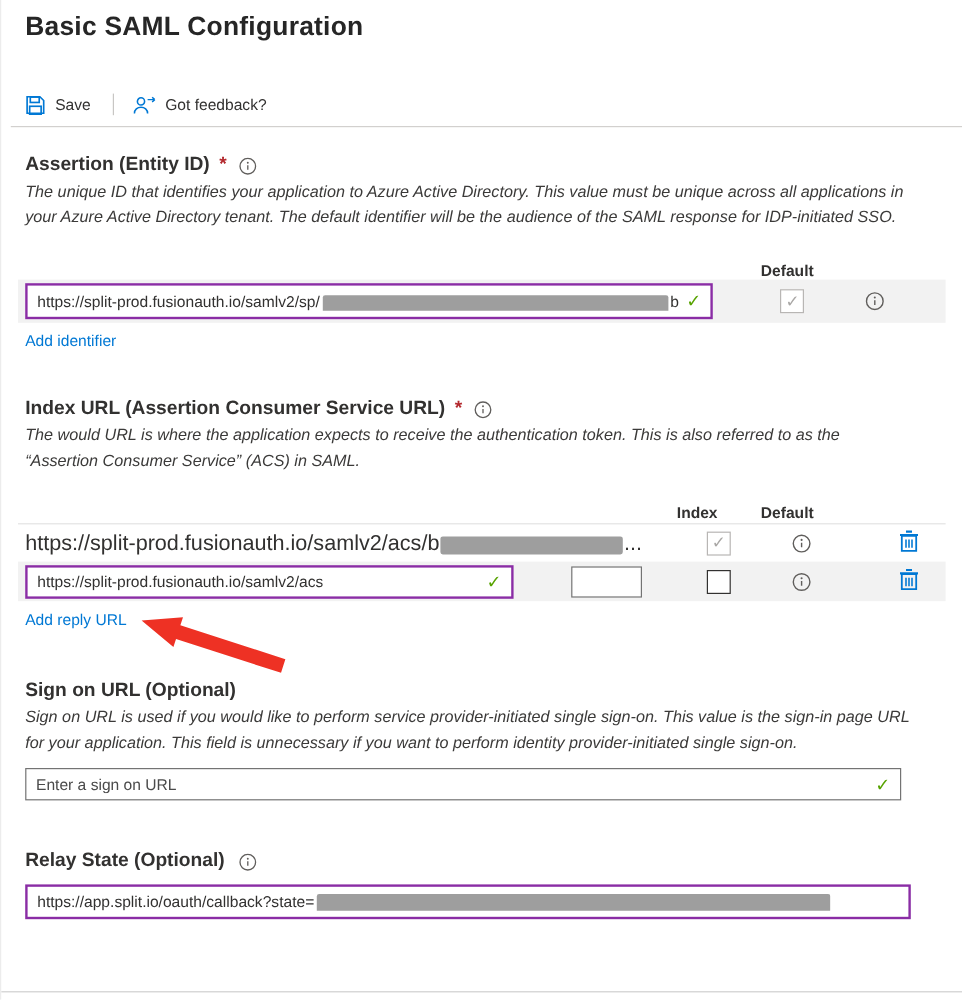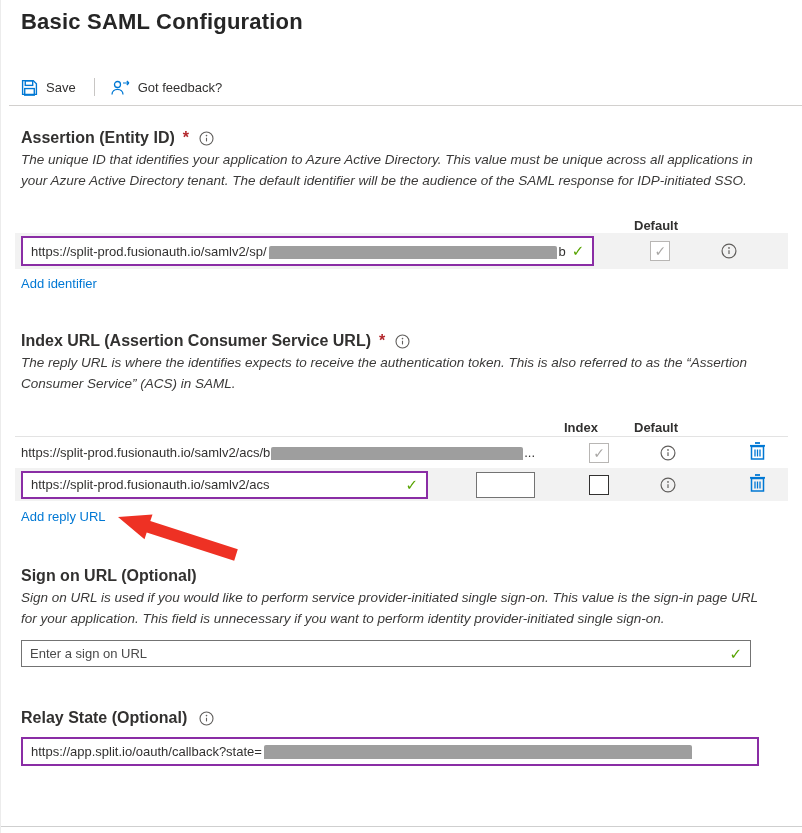--- a/index.html
+++ b/index.html
@@ -40,21 +40,21 @@
   .plain-input input::placeholder { color:#4a4a4a; opacity:1; }
 
   .checkbox { width:20px; height:20px; border:1px solid; background:#fff; display:flex; align-items:center; justify-content:center; font-size:14px; }
   .checkbox.disabled { border-color:#b8b6b4; color:#a9a7a5; }
   .checkbox.unchecked { border-color:#323130; color:transparent; }
 
   .link { color:#0078d4; cursor:pointer; font-size:13px; display:inline-block; }
 
   .info-icon svg, .trash-cell svg { display:block; }
 
-  .url-text { font-size:13px; white-space:nowrap; overflow:hidden; }
+  .url-text { font-size:18px; white-space:nowrap; overflow:hidden; }
 
   
   .cell-url-id   { width:595px; }
   .cell-url-r1   { width:597px; display:flex; align-items:center; }
   .cell-url-r2   { width:597px; }
   .cell-index    { width:59px; margin-left:13px; }
   .cell-index .plain-input { height:26px; }
   .cell-default-id { margin-left:21px; }
   .cell-default-r  { margin-left:19px; }
   .cell-info     { margin-left:16px; }
@@ -151,21 +151,21 @@
     <span>Index URL (Assertion Consumer Service URL)</span>
       <span class="required">*</span>
     <span class="info-icon" style="margin-left:4px;">
       <svg width="15" height="15" viewBox="0 0 15 15" fill="none" stroke="#605e5c" stroke-width="1.1">
         <circle cx="7.5" cy="7.5" r="6.5"></circle>
           <path d="M7.5 6.8v3.6"></path>
           <circle cx="7.5" cy="4.6" r="0.8" fill="#605e5c" stroke="none"></circle>
       </svg>
     </span>
   </div>
-  <p class="section-desc">The reply URL is where the identifies expects to receive the authentication token. This is also referred to as the “Assertion Consumer Service” (ACS) in SAML.</p>
+  <p class="section-desc">The would URL is where the application expects to receive the authentication token. This is also referred to as the “Assertion Consumer Service” (ACS) in SAML.</p>
 
   <div class="col-headers" style="margin-top:14px;">
     <span class="hdr" style="left:543px;">Index</span>
     <span class="hdr" style="left:613px;">Default</span>
   </div>
 
   <div class="row-rule" style="margin-top:12px;"></div>
 
   <div class="field-row" style="height:31px;">
     <div class="cell-url-r1 url-text">

